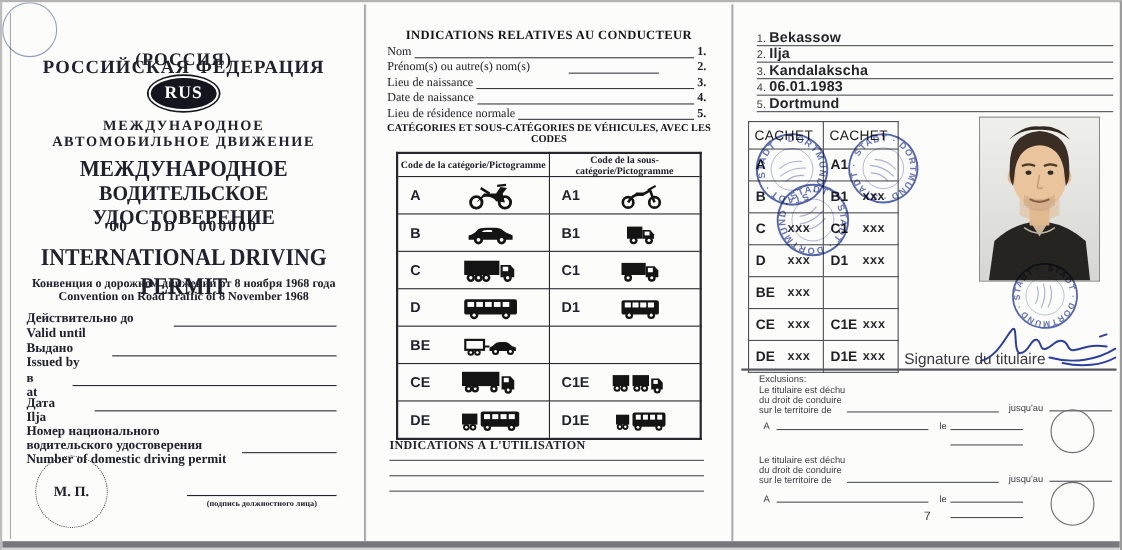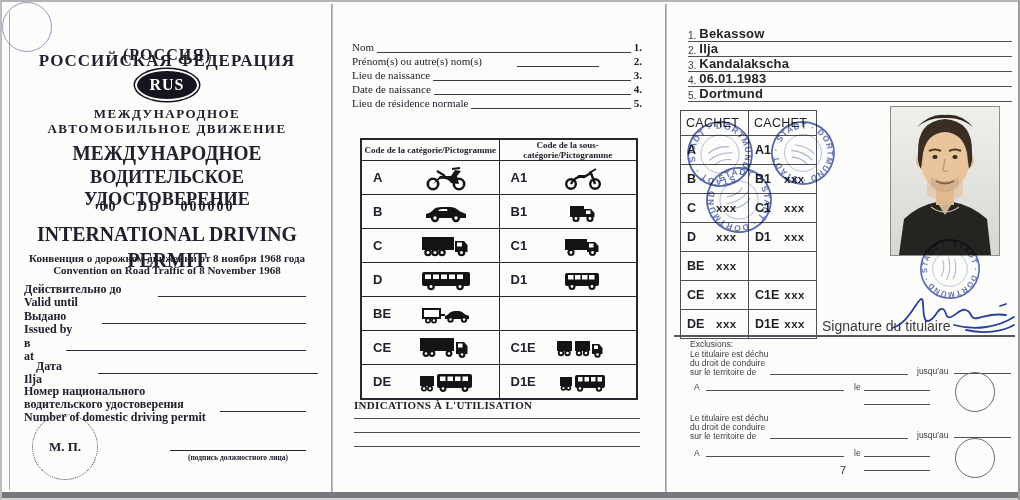--- a/index.html
+++ b/index.html
@@ -110,40 +110,41 @@
       <div class="p1-field" style="top: 307px;">
         <span>Выдано</span>
         <span class="ln"></span>
       </div>
       <div class="p1-subl" style="top: 320px;">Issued by</div>
       <div class="p1-field" style="top: 334px;">
         <span>в</span>
         <span class="ln"></span>
       </div>
       <div class="p1-subl" style="top: 347px;">at</div>
-      <div class="p1-field" style="top: 357px; margin-left: 12px;">
+      <div class="p1-field" style="top: 357px;">
         <span>Дата</span>
         <span class="ln"></span>
       </div>
       <div class="p1-subl" style="top: 370px;">Ilja</div>
       <div class="p1-subl" style="top: 382px;">Номер национального</div>
       <div class="p1-field" style="top: 395px;">
         <span>водительского удостоверения</span>
         <span class="ln"></span>
       </div>
       <div class="p1-subl" style="top: 408px;">Number of domestic driving permit</div>
     </div>
   <div class="abs mp-circle">
     <span>М. П.</span>
   </div>
   <div class="abs p1-sigline"></div>
   <div class="abs p1-sigcap">(подпись должностного лица)</div>
 
   <div class="fold" style="left:329px"></div>
 
+  <div class="abs p2 ctr p2-header">INDICATIONS RELATIVES AU CONDUCTEUR</div>
   <div id="p2-fields">
       <div class="p2-field" style="top: 38px;">
         <span>Nom</span>
         <span class="ln"></span>
         <span class="num">1.</span>
       </div>
       <div class="p2-field" style="top: 52px; gap: 32px;">
         <span>Prénom(s) ou autre(s) nom(s)</span>
         <span class="ln"></span>
         <span class="num">2.</span>
@@ -157,20 +158,21 @@
         <span>Date de naissance</span>
         <span class="ln"></span>
         <span class="num">4.</span>
       </div>
       <div class="p2-field" style="top: 94px;">
         <span>Lieu de résidence normale</span>
         <span class="ln"></span>
         <span class="num">5.</span>
       </div>
     </div>
+  <div class="abs p2 ctr p2-cath" style="top:110px">CATÉGORIES ET SOUS-CATÉGORIES DE VÉHICULES, AVEC LES CODES</div>
   <table class="cat">
     <thead>
       <tr>
         <th>Code de la catégorie/Pictogramme</th>
         <th>Code de la sous-catégorie/Pictogramme</th>
       </tr>
     </thead>
     <tbody id="cat-tbody">
         <tr>
           <td>

